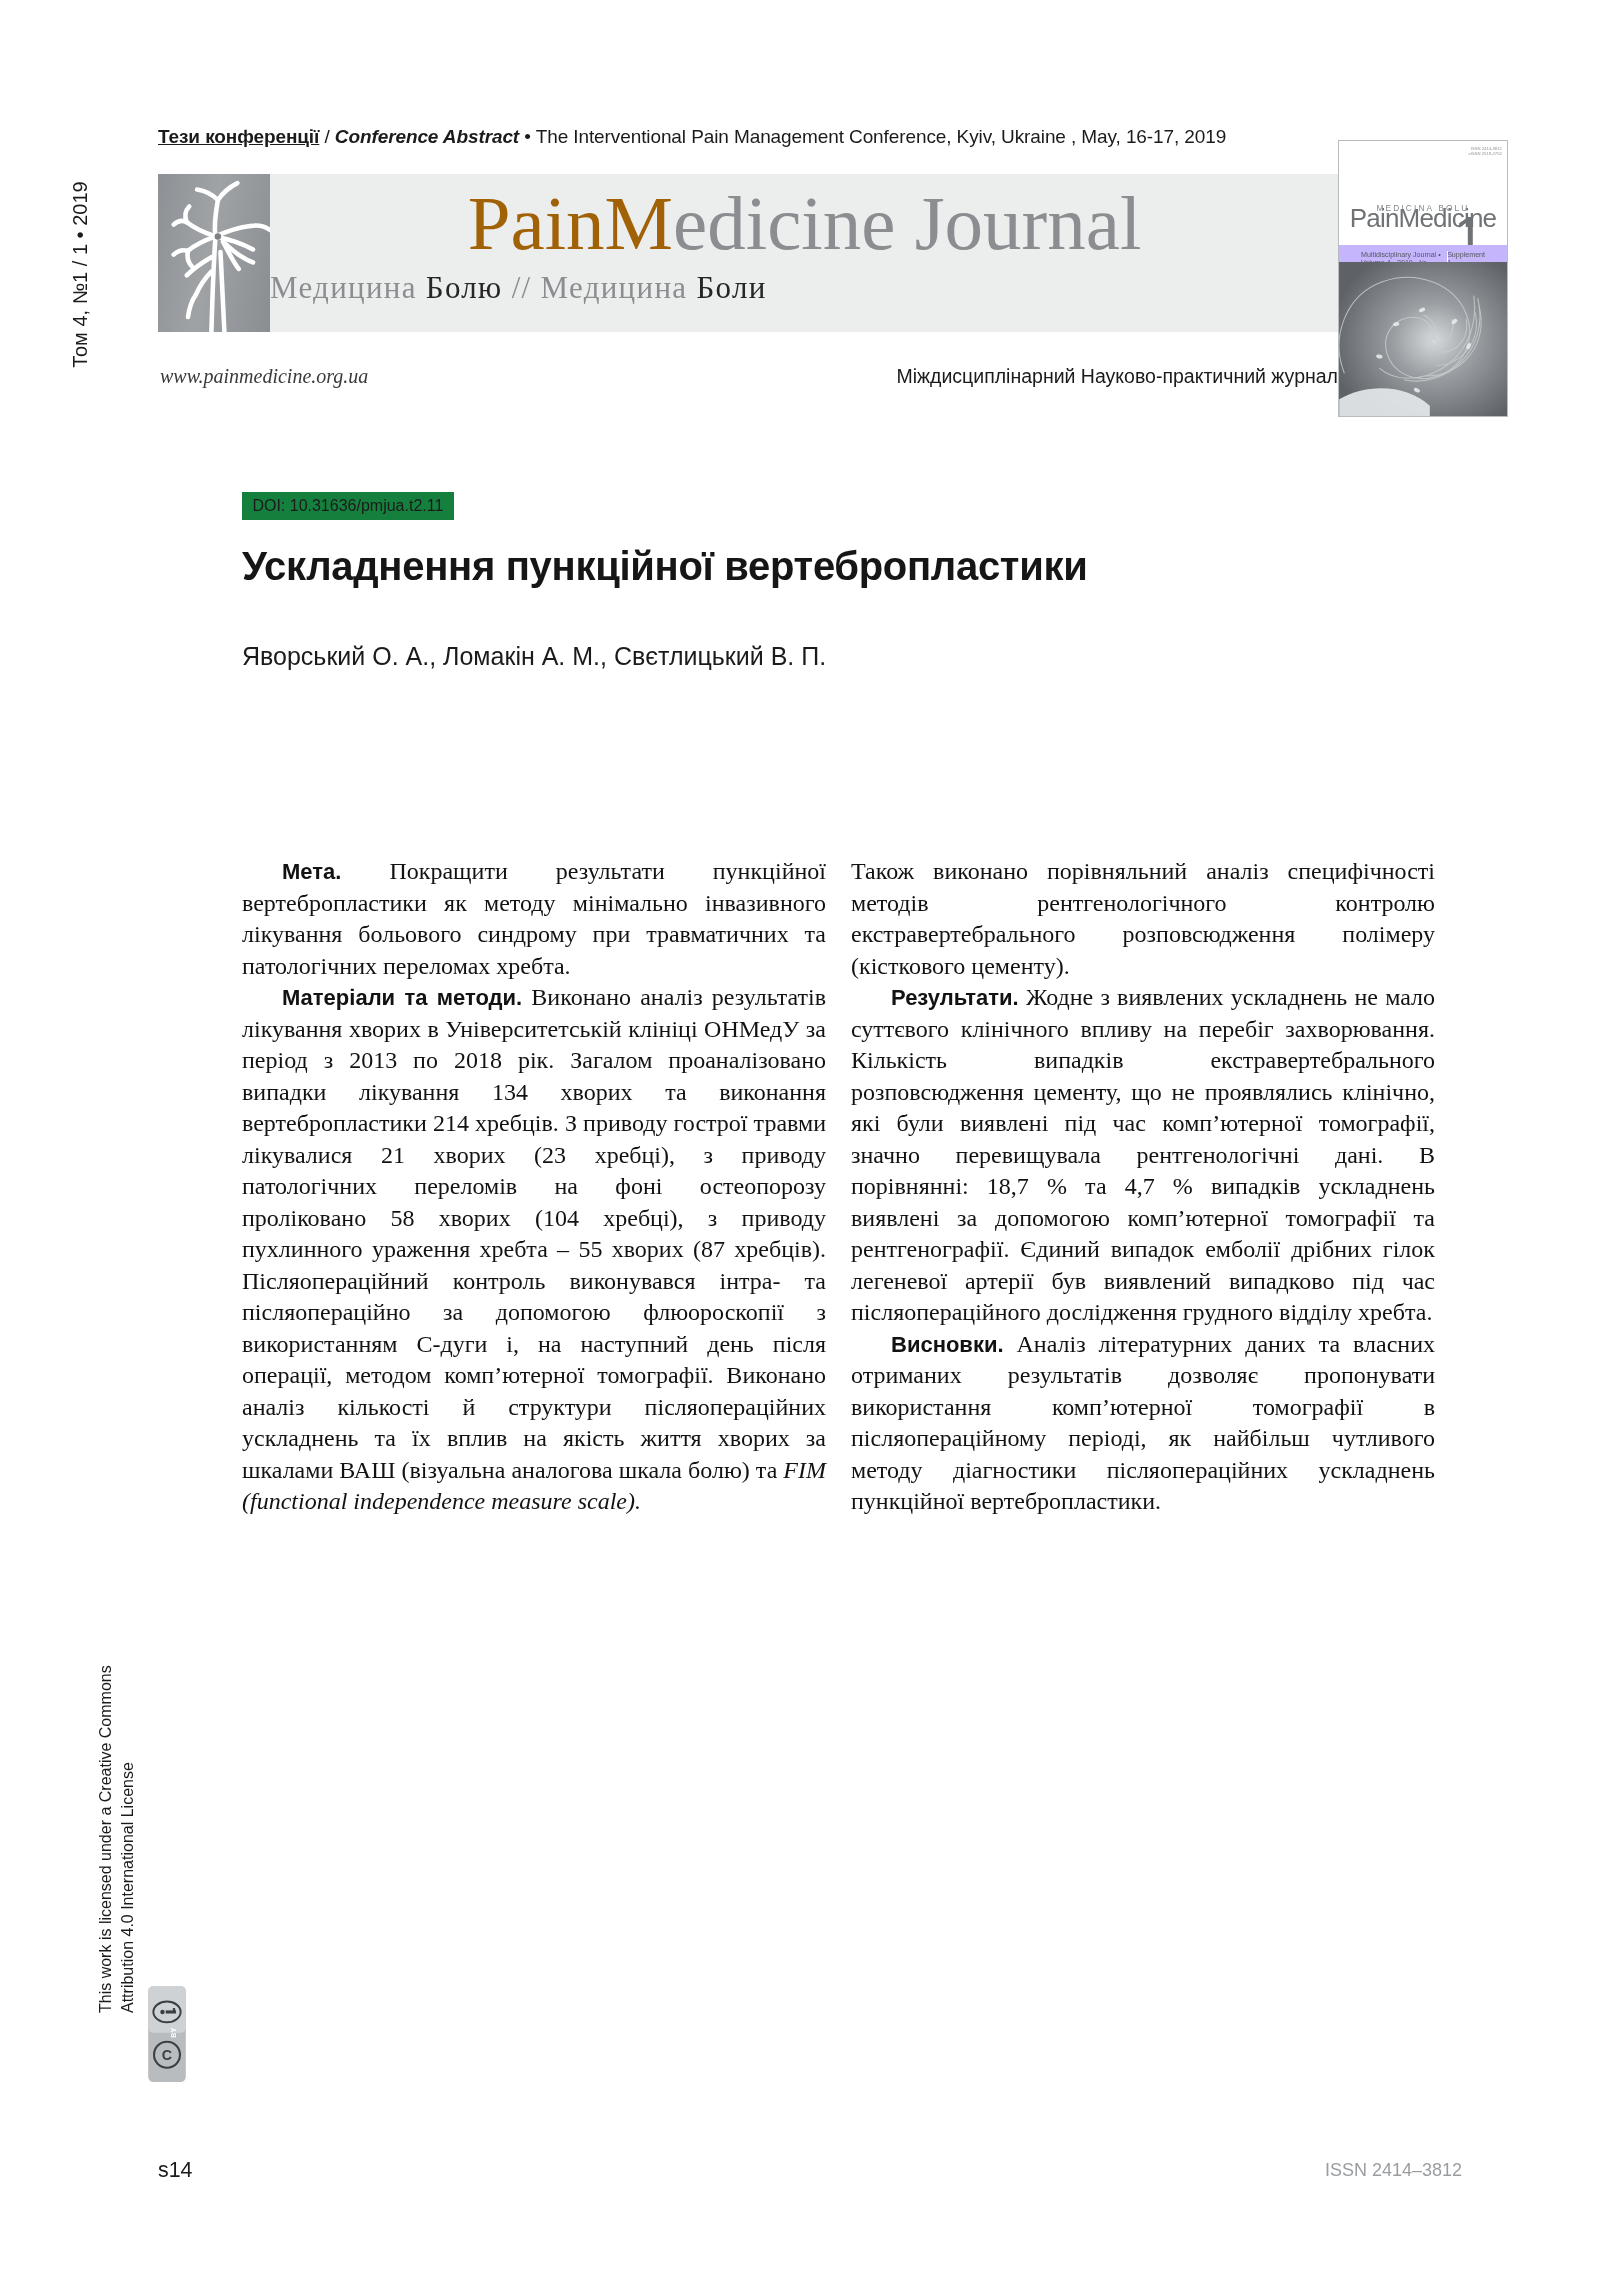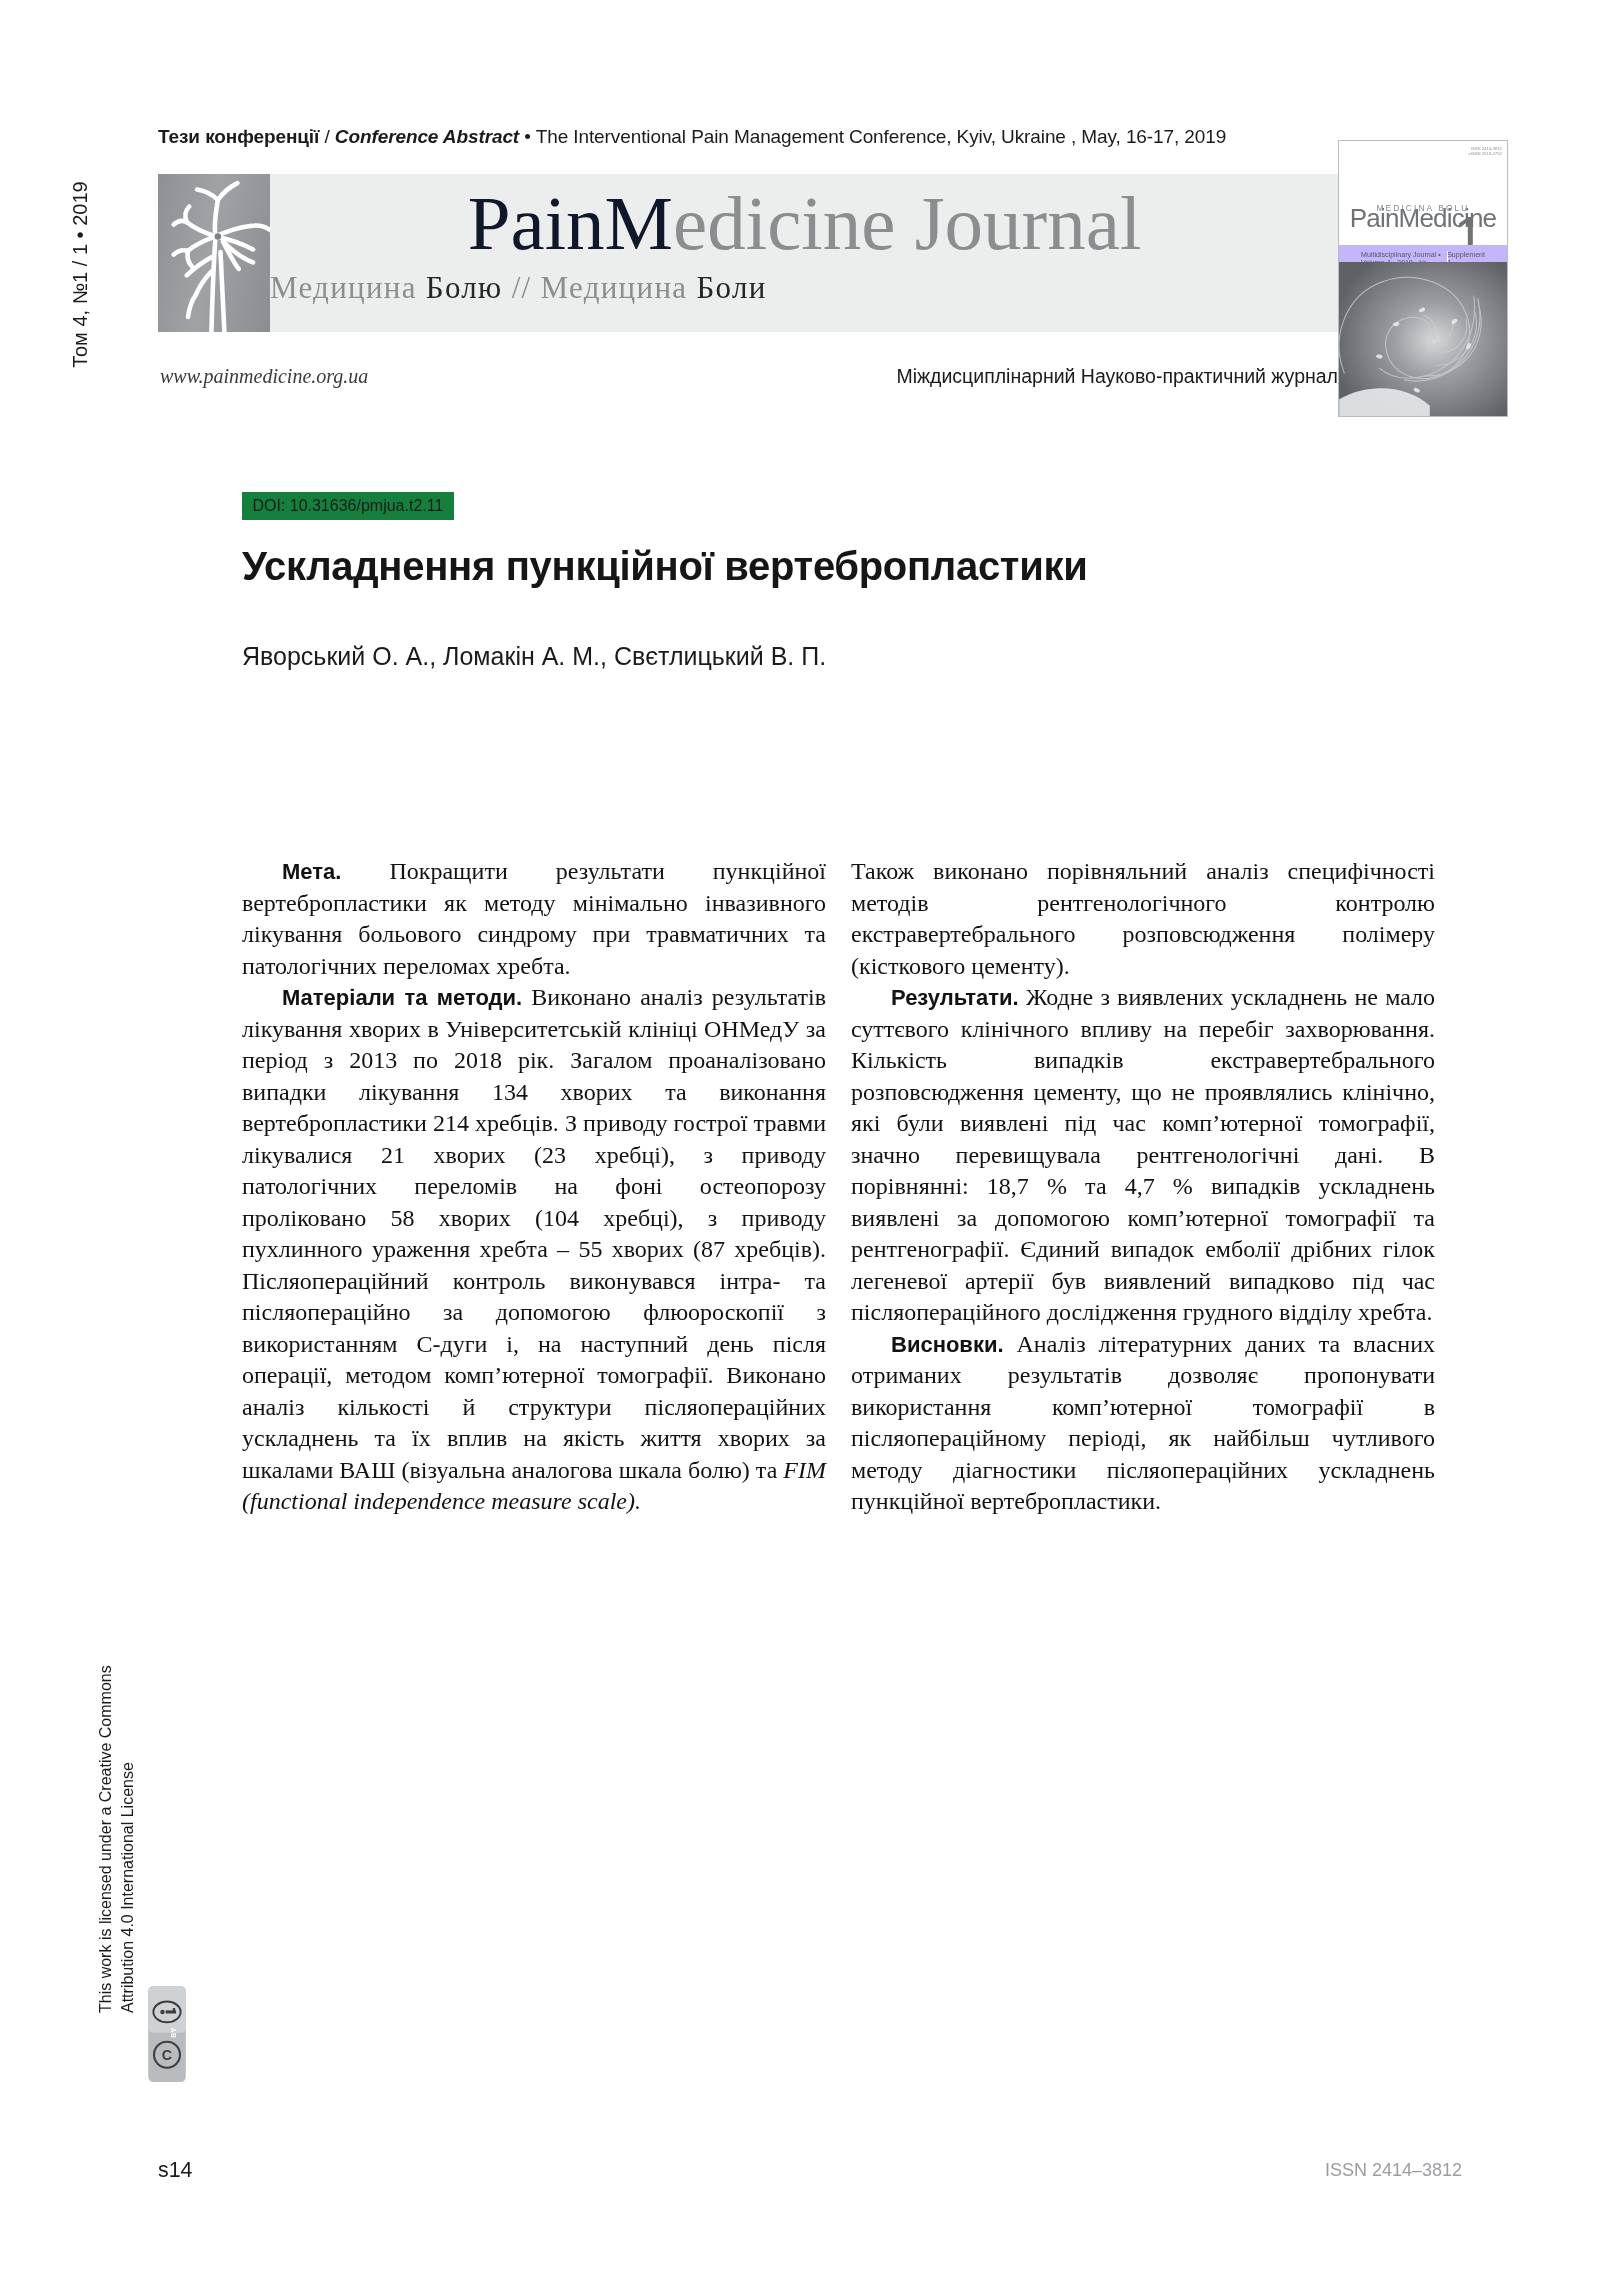--- a/index.html
+++ b/index.html
@@ -23,21 +23,21 @@
   .header-line {
     position: absolute;
     left: 158px;
     top: 126px;
     width: 1181px;
     font-size: 19px;
     color: #1b1b1b;
     white-space: nowrap;
     letter-spacing: -0.1px;
   }
-  .header-line .hl-bold { font-weight: 700; }
+  .header-line .hl-bold { font-weight: 700; text-decoration: underline; }
   .header-line .hl-ital { font-style: italic; font-weight: 700; }
   .header-line .hl-norm { font-weight: 400; }
 
   
   .vol-vertical {
     position: absolute;
     left: -49px;
     top: 263px;
     width: 259px;
     text-align: center;
@@ -72,21 +72,21 @@
     position: absolute;
     left: 112px;
     top: 6.5px;
     width: 1069px;
     text-align: center;
     font-family: "Liberation Serif", serif;
     font-size: 77px;
     line-height: 84px;
     white-space: nowrap;
   }
-  .wordmark .wm-dark { color: #0f172a; text-align: center; }
+  .wordmark .wm-dark { color: #a16207; text-align: center; }
   .wordmark .wm-gray { color: #8b8d90; }
 
   .wordmark-sub {
     position: absolute;
     left: 112px;
     top: 96px;
     width: 1069px;
     font-family: "Liberation Serif", serif;
     font-size: 31px;
     letter-spacing: 1.3px;

